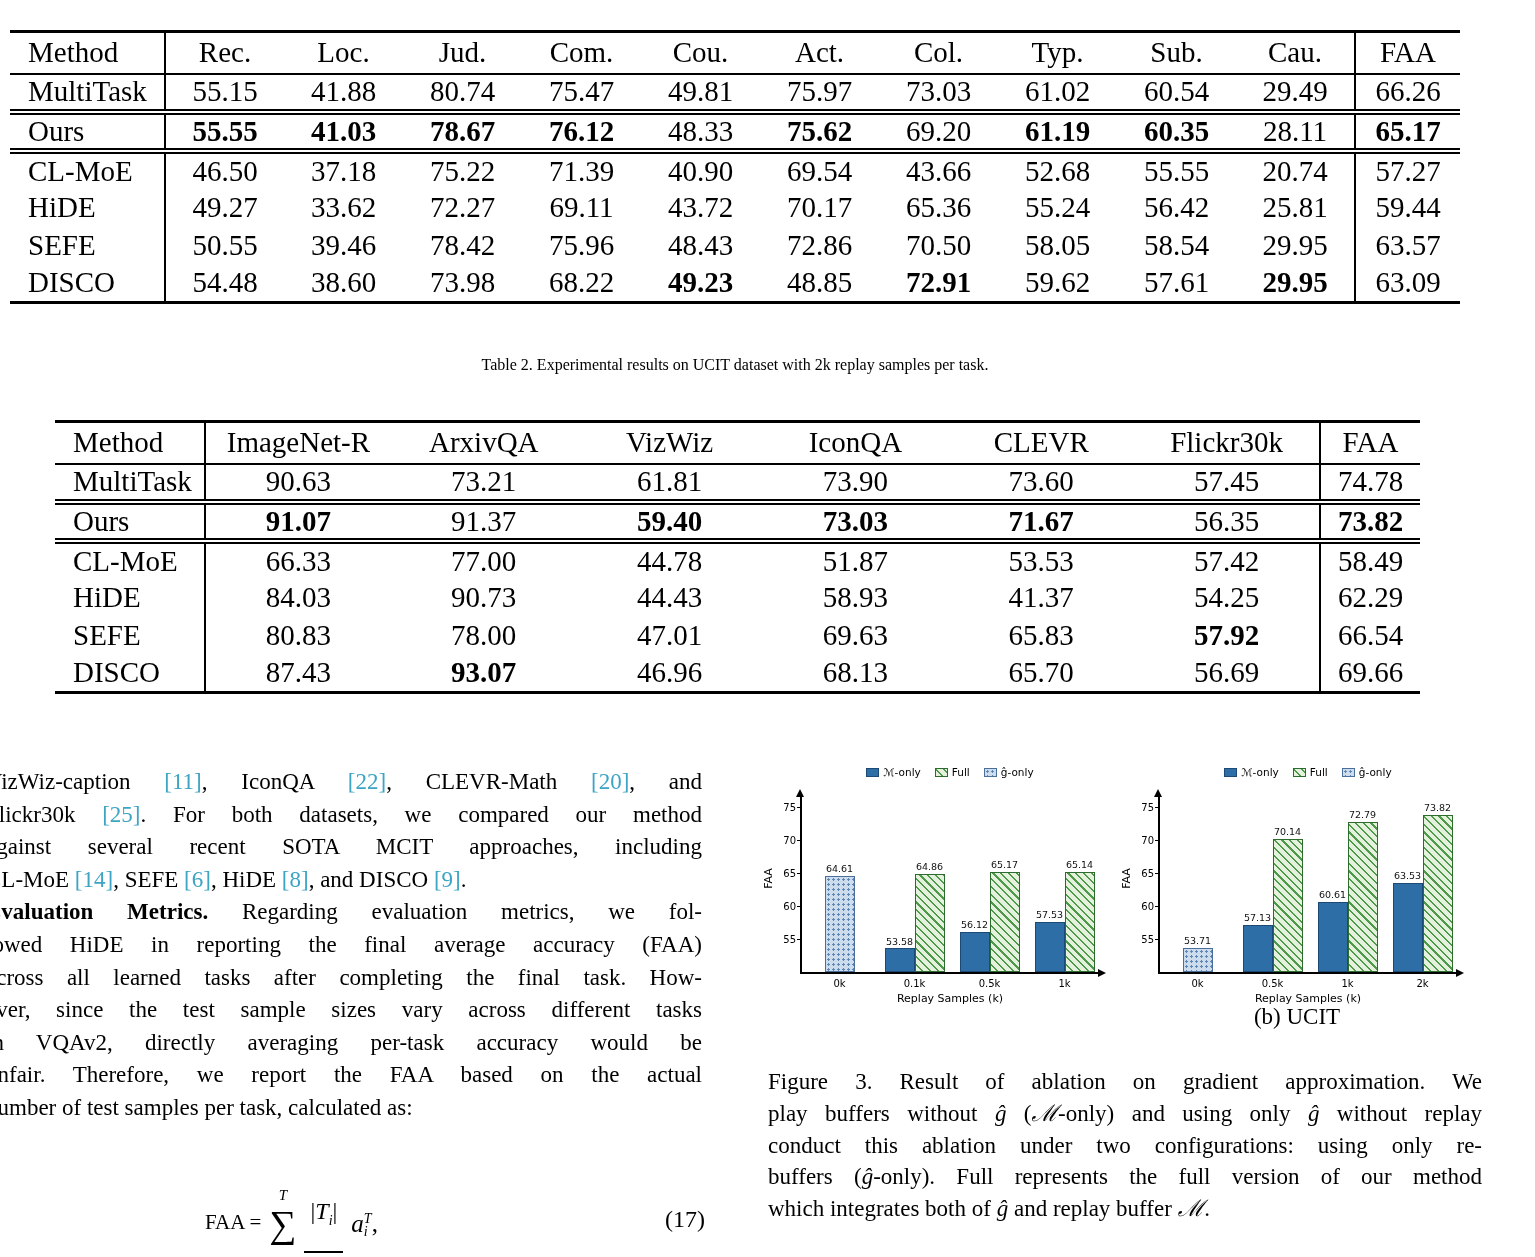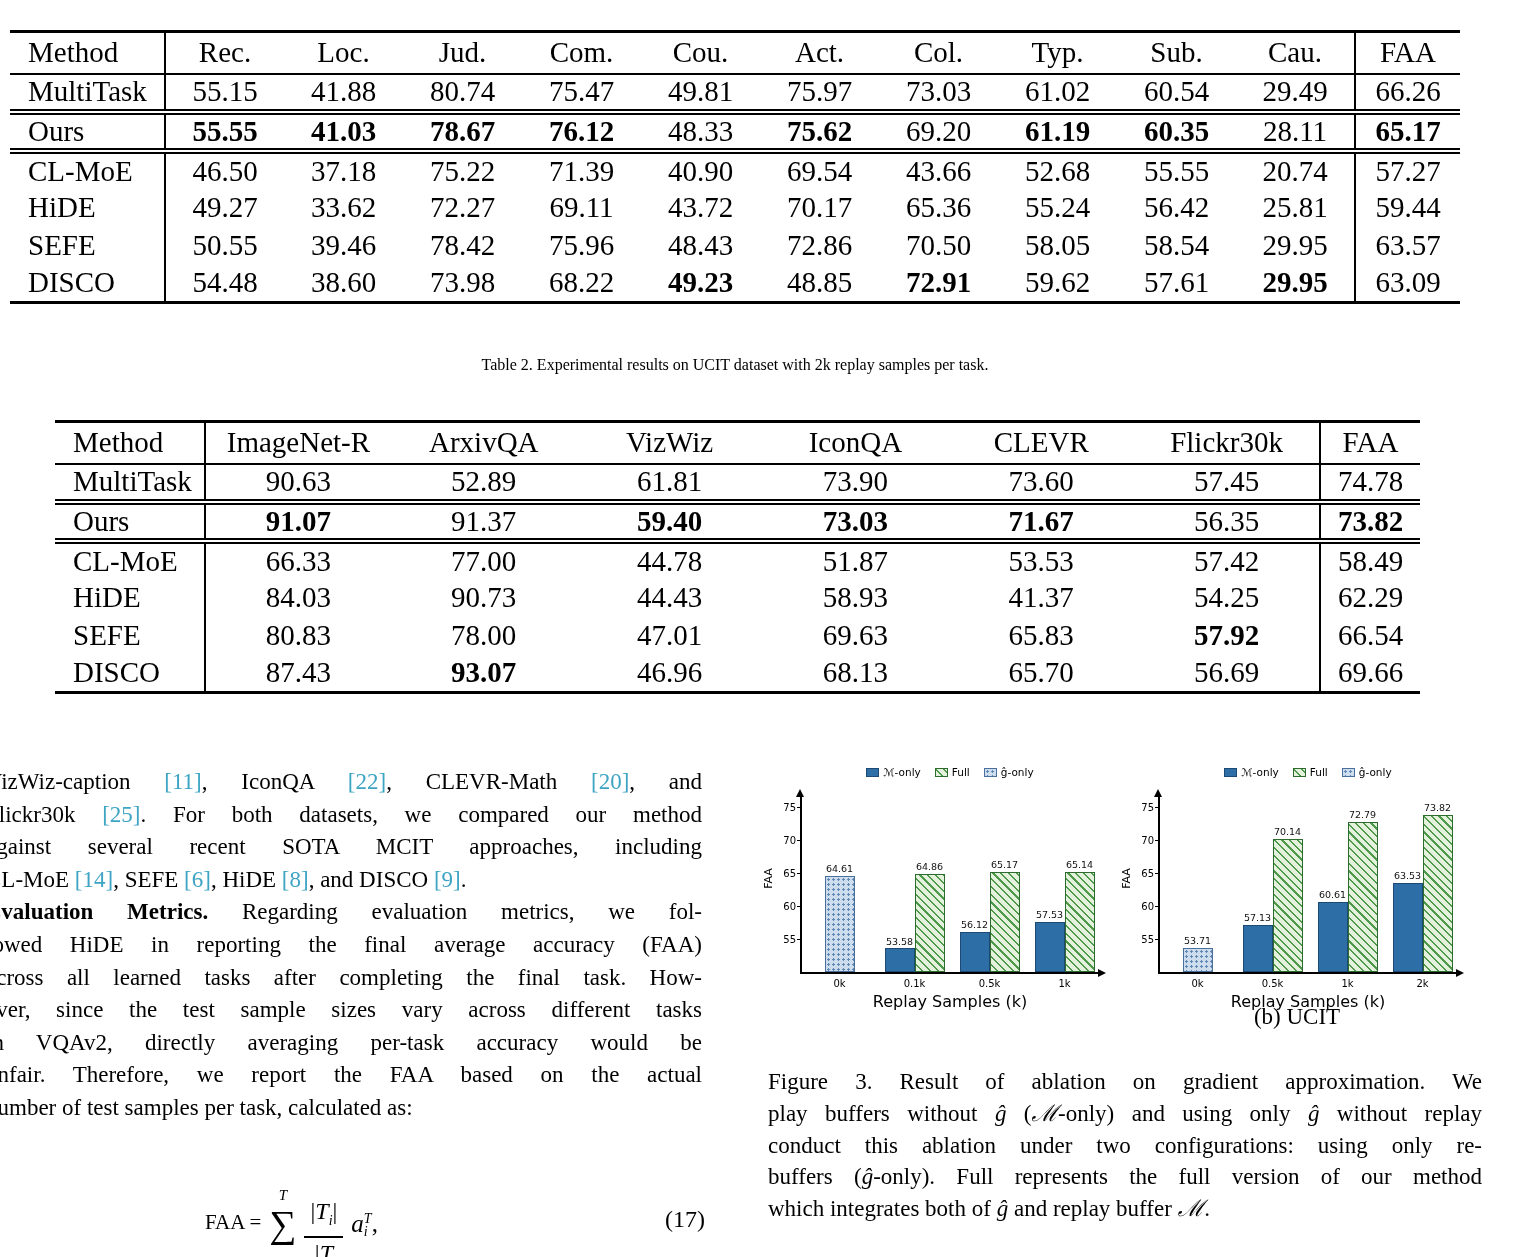--- a/index.html
+++ b/index.html
@@ -34,21 +34,21 @@
   .bseg{font-weight:bold}
   .mseg{font-style:italic}
 
   
   .formula{position:absolute;left:205px;top:1184px;width:500px;display:flex;align-items:flex-start}
   .f-lhs{margin-top:26px;font-size:21px}
   .f-sum{display:inline-flex;flex-direction:column;align-items:center;margin:0 8px}
   .f-sum-top{font-size:15px;font-style:italic;line-height:15px;margin-top:4px}
   .f-sum-sym{font-size:38px;line-height:42px}
   .f-frac{display:inline-flex;flex-direction:column;align-items:center;margin-top:14px}
-  .f-num{font-size:24px;padding:0 6px 2px;border-bottom:2px solid #000;line-height:26px}
+  .f-num{font-size:24px;padding:0 6px 17px;border-bottom:2px solid #000;line-height:26px}
   .f-den{font-size:24px;padding-top:2px;line-height:26px}
   .f-term{margin-top:26px;display:inline-flex;margin-left:8px}
   .cal{font-style:italic}
   .f-a{font-style:italic;font-size:25px}
   .f-ss{display:inline-flex;flex-direction:column;font-size:14px;line-height:13px;margin-top:2px;font-style:italic}
   .f-comma{margin-top:26px;font-size:25px}
   .f-eqnum{position:absolute;right:0;top:22px;font-size:24px}
   .fsub{font-size:14px;vertical-align:sub;font-style:italic}
 
   
@@ -63,21 +63,21 @@
   .plot::before{content:"";position:absolute;left:-6px;top:-11px;border:4px solid transparent;border-bottom:8px solid #000}
   .plot::after{content:"";position:absolute;right:-10px;bottom:-5px;border:4px solid transparent;border-left:8px solid #000}
   .bar{position:absolute;bottom:0;border:1px solid #222}
   .bar-solid{background:var(--bar-blue,#2e6ea6);border-color:var(--bar-blue-border,#1c4a75)}
   .bar-hatch{background:repeating-linear-gradient(45deg,var(--hatch-bg,#e4f1dc) 0px,var(--hatch-bg,#e4f1dc) 4px,var(--hatch-line,#4e9a4a) 4px,var(--hatch-line,#4e9a4a) 5.5px);border-color:var(--hatch-border,#2e6b2e)}
   .bar-dots{background-color:var(--dots-bg,#cdddee);background-image:radial-gradient(var(--dots-dot,#5f87b4) 1px,transparent 1.2px);background-size:5px 5px;border-color:var(--dots-border,#4a6f9b)}
   .barval{position:absolute;font-size:9.5px;text-align:center;color:#111;white-space:nowrap}
   .ytick{position:absolute;left:-5px;width:5px;height:1px;background:#000}
   .yticklabel{position:absolute;left:-32px;width:26px;text-align:right;font-size:10px}
   .xticklabel{position:absolute;bottom:-17px;font-size:10px;text-align:center;width:60px}
-  .xlabel{position:absolute;left:46px;top:232px;width:300px;text-align:center;font-size:16px}
+  .xlabel{position:absolute;left:46px;top:232px;width:300px;text-align:center;font-size:11px}
   .ylabel{position:absolute;left:-26px;top:112px;width:80px;transform:rotate(-90deg);font-size:11px;text-align:center}
   .subcap{position:absolute;top:1004px;width:370px;text-align:center;font-size:23px}
 </style>
 </head>
 <body>
 
 <div class="page">
 
   <table class="paper-table t1">
       <colgroup>
@@ -220,21 +220,21 @@
           <th>IconQA</th>
           <th>CLEVR</th>
           <th>Flickr30k</th>
           <th>FAA</th>
         </tr>
       </thead>
       <tbody>
         <tr class="sep-double">
           <td>MultiTask</td>
           <td>90.63</td>
-          <td>52.89</td>
+          <td>73.21</td>
           <td>61.81</td>
           <td>73.90</td>
           <td>73.60</td>
           <td>57.45</td>
           <td>74.78</td>
         </tr>
         <tr class="sep-double">
           <td>Ours</td>
           <td class="bold">91.07</td>
           <td>91.37</td>

